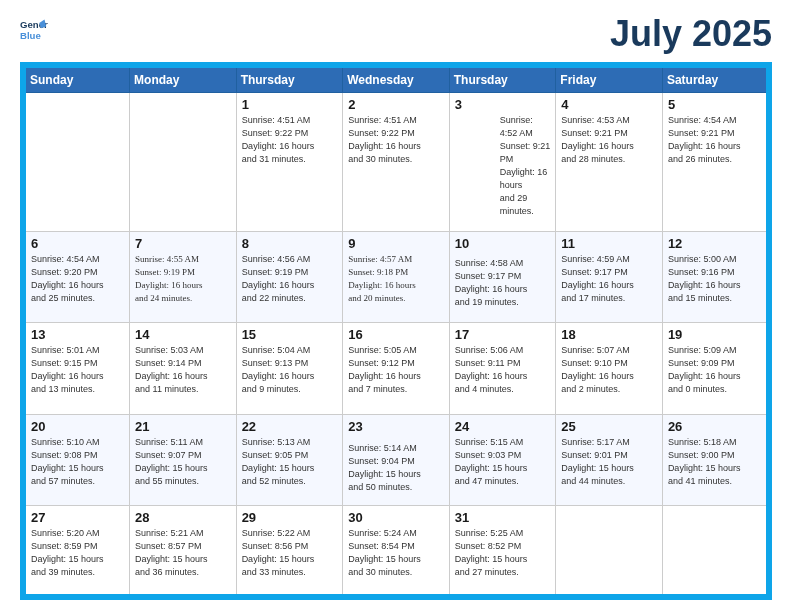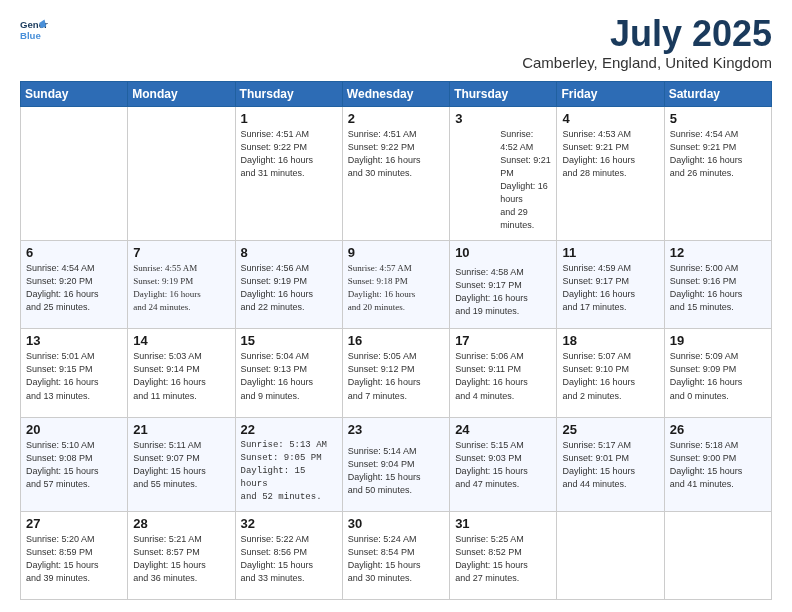--- a/index.html
+++ b/index.html
@@ -42,21 +42,21 @@
       color: #1a3a5c;
       line-height: 1;
     }
     .subtitle {
       font-size: 15px;
       color: #333;
       margin-top: 2px;
     }
     .calendar {
       flex: 1;
-      border: 1px solid #0ea5e9;
+      border: 6px solid #0ea5e9;
       border-collapse: collapse;
       width: 100%;
       table-layout: fixed;
     }
     .calendar th {
       background: #2d6cb5;
       color: #fff;
       font-size: 12px;
       font-weight: bold;
       padding: 5px 4px;
@@ -101,21 +101,20 @@
   <div class="header">
     <div class="logo">
       <svg class="logo-icon" viewBox="0 0 32 32">
         <text x="0" y="14" font-size="11" font-weight="bold" fill="#1a3a5c">General</text>
         <text x="0" y="26" font-size="11" font-weight="bold" fill="#4a90d9">Blue</text>
         <polygon points="22,8 28,4 30,12 24,14" fill="#4a90d9"></polygon>
       </svg>
     </div>
     <div class="title-block">
       <div class="main-title">July 2025</div>
-      <div class="subtitle">Camberley, England, United Kingdom</div>
     </div>
   </div>
 
   <table class="calendar">
     <thead>
       <tr>
 
       <th>Sunday</th>
           <th>Monday</th>
           <th>Thursday</th>
@@ -277,21 +276,21 @@
           </td>
           <td>
             <span class="day-num">21</span>
             <div class="day-info" style="white-space: pre-line;">Sunrise: 5:11 AM
 Sunset: 9:07 PM
 Daylight: 15 hours
 and 55 minutes.</div>
           </td>
           <td>
             <span class="day-num">22</span>
-            <div class="day-info" style="white-space: pre-line; font-family: Liberation Mono, monospace;">Sunrise: 5:13 AM
+            <div class="day-info" style="white-space: pre-line;">Sunrise: 5:13 AM
 Sunset: 9:05 PM
 Daylight: 15 hours
 and 52 minutes.</div>
           </td>
           <td>
             <span class="day-num">23</span>
             <div class="day-info" style="white-space: pre-line; margin-top: 8px;">Sunrise: 5:14 AM
 Sunset: 9:04 PM
 Daylight: 15 hours
 and 50 minutes.</div>
@@ -327,21 +326,21 @@
 and 39 minutes.</div>
           </td>
           <td>
             <span class="day-num">28</span>
             <div class="day-info" style="white-space: pre-line;">Sunrise: 5:21 AM
 Sunset: 8:57 PM
 Daylight: 15 hours
 and 36 minutes.</div>
           </td>
           <td>
-            <span class="day-num">32</span>
+            <span class="day-num">29</span>
             <div class="day-info" style="white-space: pre-line;">Sunrise: 5:22 AM
 Sunset: 8:56 PM
 Daylight: 15 hours
 and 33 minutes.</div>
           </td>
           <td>
             <span class="day-num">30</span>
             <div class="day-info" style="white-space: pre-line;">Sunrise: 5:24 AM
 Sunset: 8:54 PM
 Daylight: 15 hours

